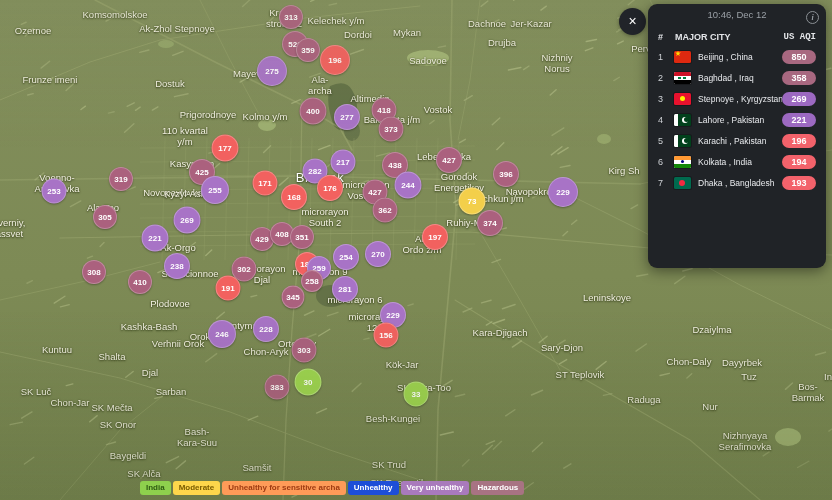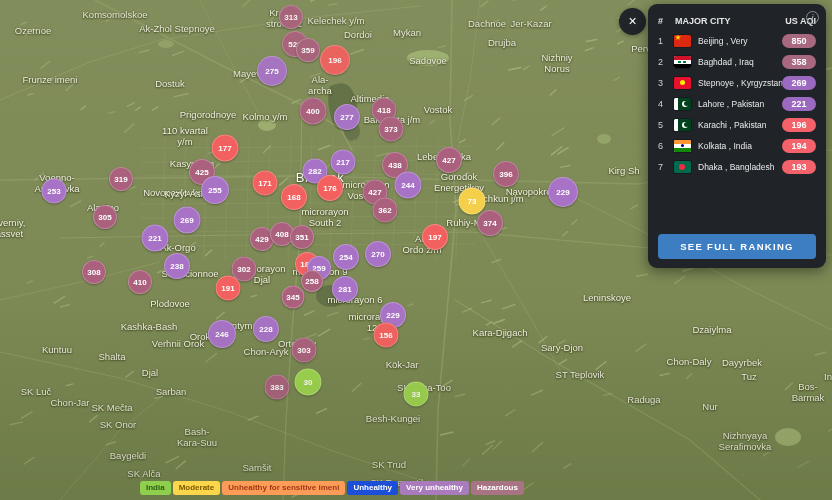--- a/index.html
+++ b/index.html
@@ -24,21 +24,21 @@
   #panel{position:absolute;left:648px;top:4px;width:178px;height:264px;z-index:9;
     background:#202327;border-radius:9px;box-shadow:0 3px 14px rgba(0,0,0,.45);color:#e8eaed;}
   #info-icon{position:absolute;right:7px;top:7px;width:11px;height:11px;border:1px solid #8b9095;
     border-radius:50%;color:#9aa0a6;font-size:8px;line-height:11px;text-align:center;cursor:pointer;
     font-family:"Liberation Serif",serif;font-style:italic;font-weight:bold;}
   #panel h1{margin:25px 0 0;text-align:center;font-size:16px;font-weight:600;color:#fff;letter-spacing:.2px;}
   #timestamp{margin-top:5px;text-align:center;font-size:9.5px;color:#9aa0a6;}
   #hdr{display:flex;align-items:center;margin:12px 10px 0;font-size:9px;font-weight:bold;color:#e3e5e8;}
   #hdr .c-rank{width:16px;}
   #hdr .c-city{flex:1;margin-left:1px;}
-  #hdr .c-aqi{text-align:right;}
+  #hdr .c-aqi{text-align:right;font-family:Liberation Mono, monospace;}
   #rows{margin:4px 10px 0;}
   .rrow{display:flex;align-items:center;height:21px;cursor:pointer;}
   .rrow .rank{width:16px;font-size:9px;color:#cfd2d6;}
   .flag{width:17px;height:12px;border-radius:1.5px;overflow:hidden;position:relative;flex:0 0 auto;
     margin-right:7px;box-shadow:0 0 0 1px rgba(0,0,0,.25);}
   .flag *{position:absolute;}
   .rrow .city{flex:1;font-size:8.5px;color:#e8eaed;white-space:nowrap;overflow:hidden;}
   .badge{width:34px;height:14px;border-radius:8px;font-size:9px;font-weight:bold;color:#fff;
     text-align:center;line-height:14px;flex:0 0 auto;}
   #see-full{position:absolute;left:10px;right:10px;bottom:9px;height:25px;border:none;border-radius:4px;
@@ -427,44 +427,45 @@
       <div class="marker" style="width: 26px; height: 26px; left: 393px; top: 315px; background: rgb(168, 115, 198);">229</div>
       <div class="marker" style="width: 25px; height: 25px; left: 386px; top: 335px; background: rgb(242, 97, 95);">156</div>
       <div class="marker" style="width: 25px; height: 25px; left: 416px; top: 394px; background: rgb(158, 213, 79);">33</div>
     </div>
   <div id="vignette"></div>
 </div>
 
 <div id="legend">
     <div class="legend-item" style="background: rgb(142, 208, 77); color: rgb(46, 91, 18);">India</div>
     <div class="legend-item" style="background: rgb(253, 214, 75); color: rgb(122, 92, 0);">Moderate</div>
-    <div class="legend-item" style="background: rgb(254, 155, 88); color: rgb(158, 58, 18);">Unhealthy for sensitive imeni</div>
+    <div class="legend-item" style="background: rgb(254, 155, 88); color: rgb(158, 58, 18);">Unhealthy for sensitive archa</div>
     <div class="legend-item" style="background: #1d4ed8; color: rgb(255, 255, 255);">Unhealthy</div>
     <div class="legend-item" style="background: rgb(169, 122, 188); color: rgb(255, 255, 255);">Very unhealthy</div>
     <div class="legend-item" style="background: rgb(168, 115, 131); color: rgb(255, 255, 255);">Hazardous</div>
   </div>
 
 <button id="close-btn">
   <span>×</span>
 </button>
 
 <div id="panel">
   <div id="info-icon">i</div>
+  <div id="timestamp">10:46, Dec 12</div>
   <div id="hdr">
     <span class="c-rank">#</span>
     <span class="c-city">MAJOR CITY</span>
     <span class="c-aqi">US AQI</span>
   </div>
   <div id="rows">
       <div class="rrow">
         <span class="rank">1</span>
         <span class="flag" style="background: rgb(222, 41, 16);">
           <i style="left: 1px; top: 0px; width: 6px; height: 6px; background: rgb(255, 222, 0); clip-path: polygon(50% 0px, 61% 35%, 98% 35%, 68% 57%, 79% 91%, 50% 70%, 21% 91%, 32% 57%, 2% 35%, 39% 35%);"></i>
         </span>
-        <span class="city">Beijing , Very</span>
+        <span class="city">Beijing , China</span>
         <span class="badge" style="background: rgb(168, 104, 128);">850</span>
       </div>
       <div class="rrow">
         <span class="rank">2</span>
         <span class="flag" style="background: rgb(255, 255, 255);">
           <i style="left: 0px; top: 0px; width: 17px; height: 4px; background: rgb(206, 17, 38);"></i>
           <i style="left: 0px; bottom: 0px; width: 17px; height: 4px; background: rgb(0, 0, 0);"></i>
           <i style="left: 4px; top: 5px; width: 3px; height: 2px; background: rgb(0, 122, 61);"></i>
           <i style="left: 9px; top: 5px; width: 3px; height: 2px; background: rgb(0, 122, 61);"></i>
         </span>
@@ -511,14 +512,13 @@
       </div>
       <div class="rrow">
         <span class="rank">7</span>
         <span class="flag" style="background: rgb(0, 106, 78);">
           <i style="left: 4.5px; top: 3px; width: 6px; height: 6px; border-radius: 50%; background: rgb(244, 42, 65);"></i>
         </span>
         <span class="city">Dhaka , Bangladesh</span>
         <span class="badge" style="background: rgb(243, 98, 107);">193</span>
       </div>
     </div>
-  <button id="see-full" style="background: rgb(61, 125, 194);">SEE FULL RANKING</button>
 </div>
 
 </body></html>

